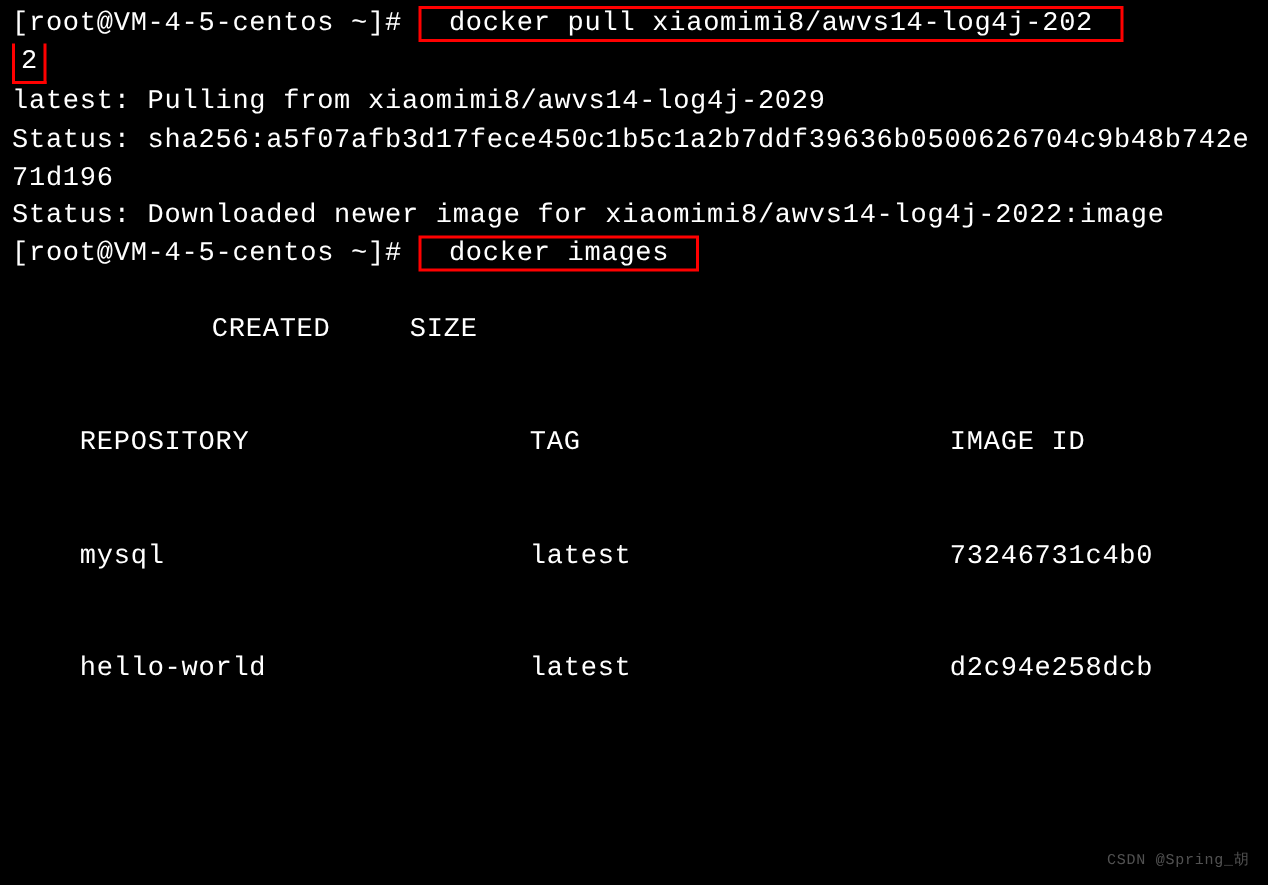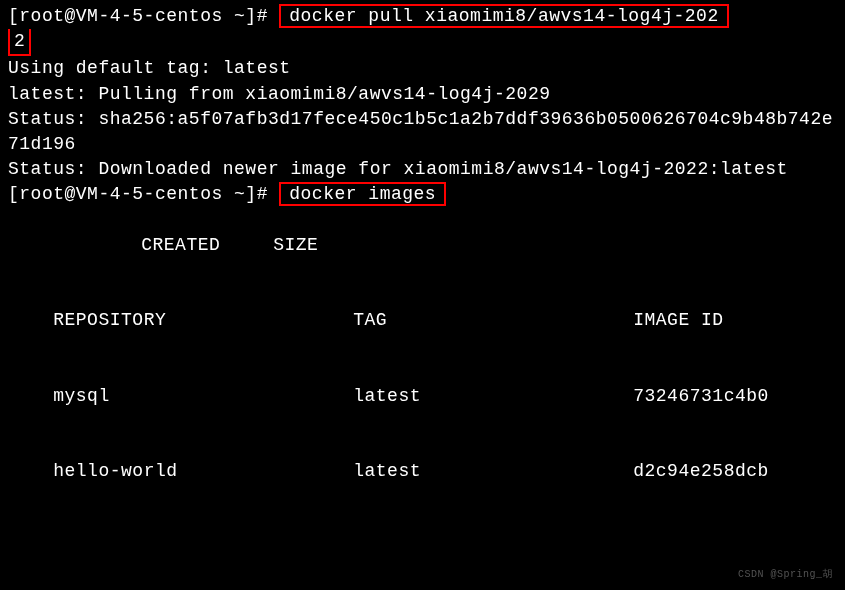--- a/index.html
+++ b/index.html
@@ -20,21 +20,21 @@
       position: relative;
       letter-spacing: 0.5px;
     }
     .line {
       white-space: pre-wrap;
       word-break: break-all;
     }
     .highlight-box {
       border: 2px solid #ff0000;
       display: inline;
-      padding: 0 8px;
+      padding: 0 18px;
       margin-top: 16px;
     }
     .watermark {
       position: absolute;
       bottom: 8px;
       right: 12px;
       color: #888;
       font-size: 10px;
       opacity: 0.6;
     }
@@ -50,24 +50,23 @@
       display: inline-block;
       padding: 0 4px;
     }
   </style>
 </head>
 <body>
 
 <div>
   <div class="line"><span>[root@VM-4-5-centos ~]# </span><span class="highlight-box">docker pull xiaomimi8/awvs14-log4j-202</span></div>
   <div class="line"><span class="wrap-continuation">2</span></div>
-  <div class="line">Using default tag: latest</div>
   <div class="line">latest: Pulling from xiaomimi8/awvs14-log4j-2029</div>
   <div class="line">Status: sha256:a5f07afb3d17fece450c1b5c1a2b7ddf39636b0500626704c9b48b742e71d196</div>
-  <div class="line">Status: Downloaded newer image for xiaomimi8/awvs14-log4j-2022:latest</div>
+  <div class="line">Status: Downloaded newer image for xiaomimi8/awvs14-log4j-2022:image</div>
   <div class="line"><span>[root@VM-4-5-centos ~]# </span><span class="highlight-box">docker images</span></div>
 
   <div class="line">
     <span class="col-created">CREATED</span><span class="col-size">SIZE</span>
   </div>
   <div class="line">
     <span class="col-repo">REPOSITORY</span><span class="col-tag">TAG</span><span class="col-id">IMAGE ID</span>
   </div>
 
   <div class="line">

